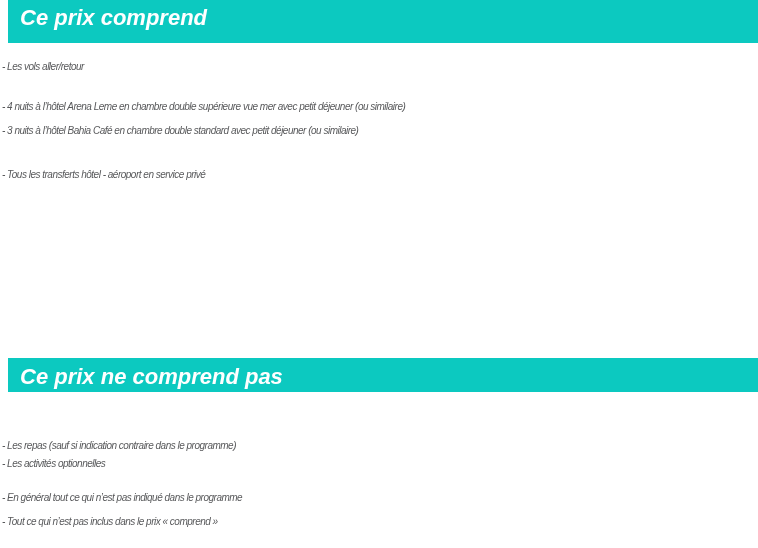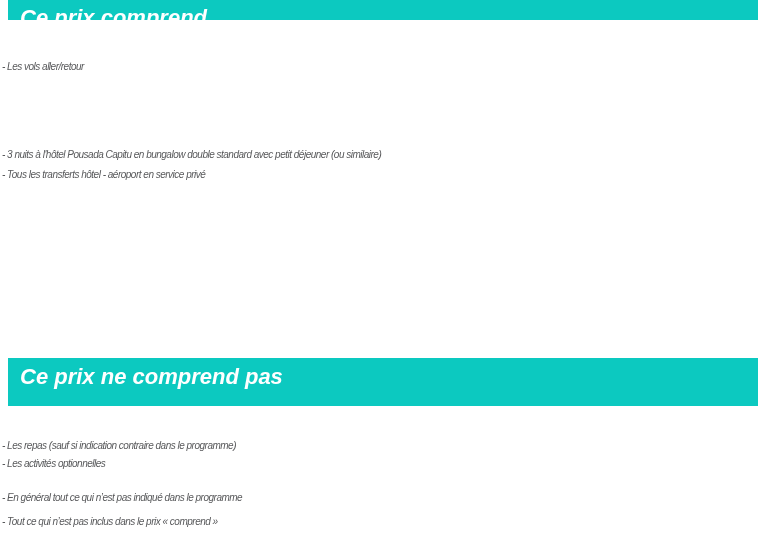--- a/index.html
+++ b/index.html
@@ -24,26 +24,26 @@
     font-style: italic;
     font-weight: 700;
     font-size: 22px;
     padding-left: 12px;
     box-sizing: border-box;
     white-space: nowrap;
     overflow: hidden;
   }
   #bar-comprend {
     top: 0;
-    height: 20px;
+    height: 43px;
     line-height: 36px;
   }
   #bar-ne-comprend-pas {
     top: 358px;
-    height: 48px;
+    height: 34px;
     line-height: 38px;
   }
   .body-line {
     position: absolute;
     left: 2px;
     right: 0;
     color: #58595b;
     font-style: italic;
     font-size: 10px;
     letter-spacing: -0.5px;
@@ -53,21 +53,22 @@
 </style>
 </head>
 <body>
 
 <div id="canvas">
 
   <div id="bar-comprend" class="section-bar">Ce prix comprend</div>
 
   <div class="body-line" style="top: 55px;">- Les vols aller/retour</div>
 
-  <div class="body-line" style="top: 143px;">- 3 nuits à l'hôtel Pousada Capitu en bungalow double standard avec petit déjeuner (ou similaire)</div>
+  <div class="body-line" style="top: 95px;">- 4 nuits à l’hôtel Arena Leme en chambre double supérieure vue mer avec petit déjeuner (ou similaire)</div>
+  <div class="body-line" style="top: 119px;">- 3 nuits à l’hôtel Bahia Café en chambre double standard avec petit déjeuner (ou similaire)</div>
   <div class="body-line" style="top: 163px;">- Tous les transferts hôtel - aéroport en service privé</div>
 
   <div id="bar-ne-comprend-pas" class="section-bar">Ce prix ne comprend pas</div>
 
   <div class="body-line" style="top: 434px;">- Les repas (sauf si indication contraire dans le programme)</div>
   <div class="body-line" style="top: 452px;">- Les activités optionnelles</div>
   <div class="body-line" style="top: 486px; font-style: italic;">- En général tout ce qui n’est pas indiqué dans le programme</div>
   <div class="body-line" style="top: 510px;">- Tout ce qui n’est pas inclus dans le prix « comprend »</div>
 
 </div>

